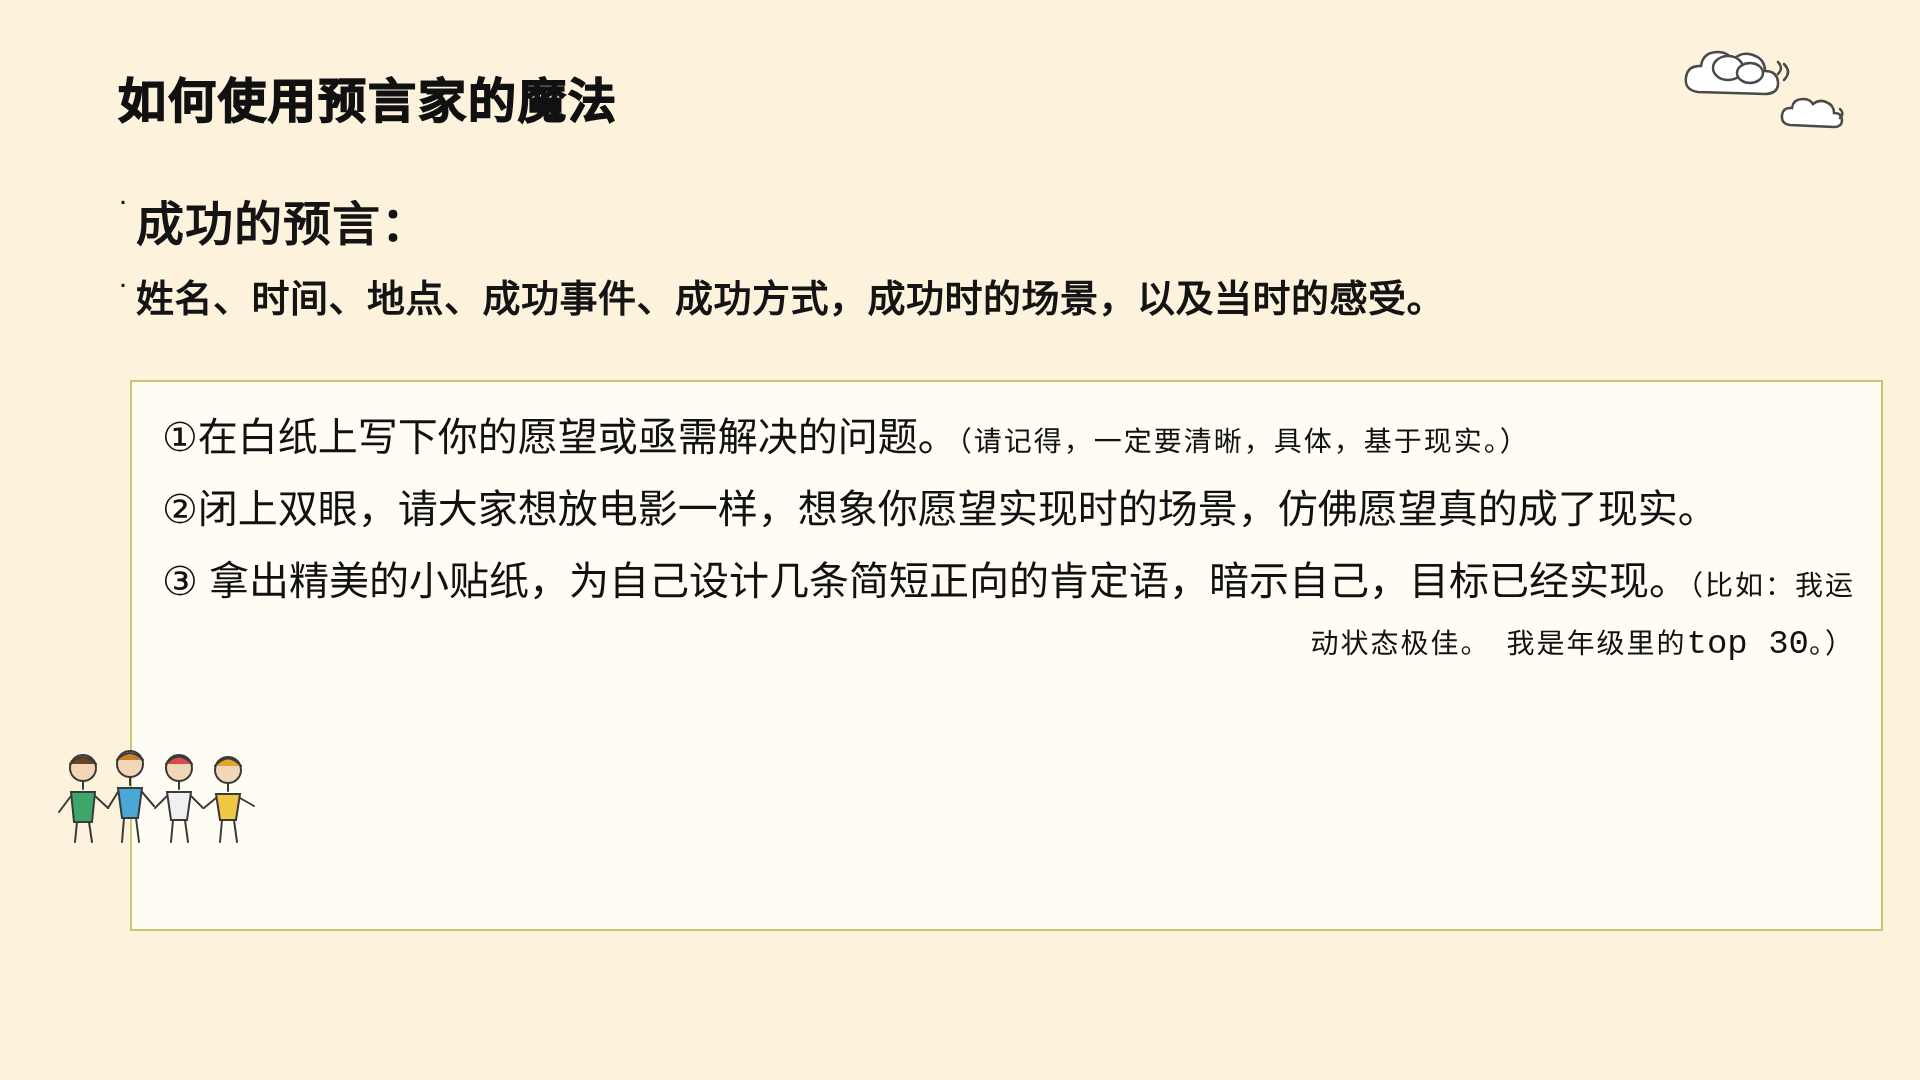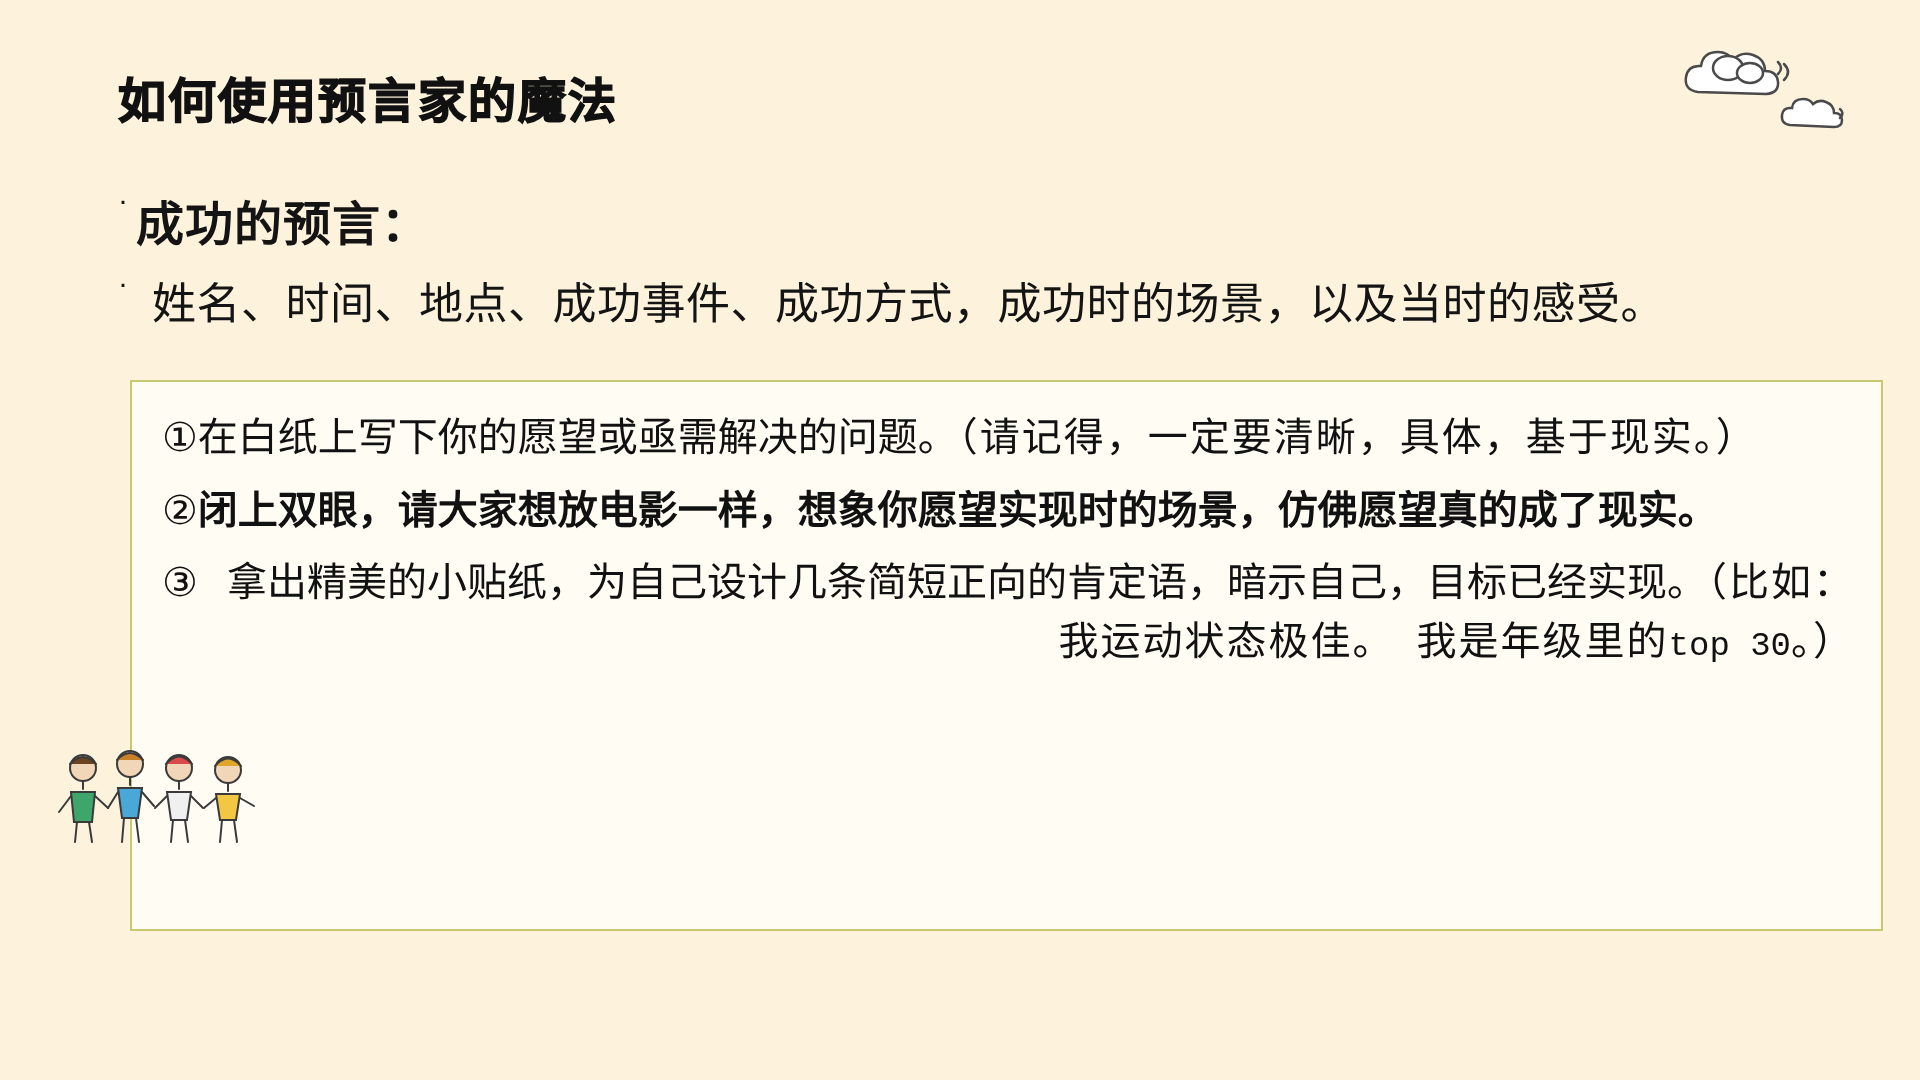--- a/index.html
+++ b/index.html
@@ -58,24 +58,23 @@
   .bullet-1 .bullet-text {
     font-size: 48px;
     font-weight: bold;
     letter-spacing: 1px;
   }
   .bullet-2 {
     left: 118px;
     top: 268px;
   }
   .bullet-2 .bullet-text {
-    font-size: 44px;
-    font-weight: normal;
+    font-size: 38px;
+    font-weight: bold;
     letter-spacing: 0.5px;
-    margin-left: 16px;
   }
 
   
   .content-box {
     position: absolute;
     left: 130px;
     top: 380px;
     width: 1753px;
     height: 551px;
     border: 2px solid #c8c870;
@@ -95,29 +94,29 @@
     flex: 0 0 auto;
   }
   .step-body {
     font-size: 40px;
     line-height: 1.45;
     color: #111111;
     text-indent: 0;
   }
   .step-body .serif {
     font-family: "Liberation Serif", "DejaVu Serif", serif;
-    font-size: 40px;
+    font-size: 28px;
     letter-spacing: 2px;
   }
   .step-body .mono {
     font-family: "Liberation Mono", "DejaVu Sans Mono", monospace;
     font-size: 34px;
   }
   .step-1 .step-body { width: 1640px; }
-  .step-2 .step-body { width: 1660px; font-weight: bold; }
+  .step-2 .step-body { width: 1660px; }
   .step-3 .step-body { width: 1660px; text-align: right; }
 
   
   .cloud-deco {
     position: absolute;
     right: 60px;
     top: 40px;
     width: 190px;
     height: 100px;
   }

